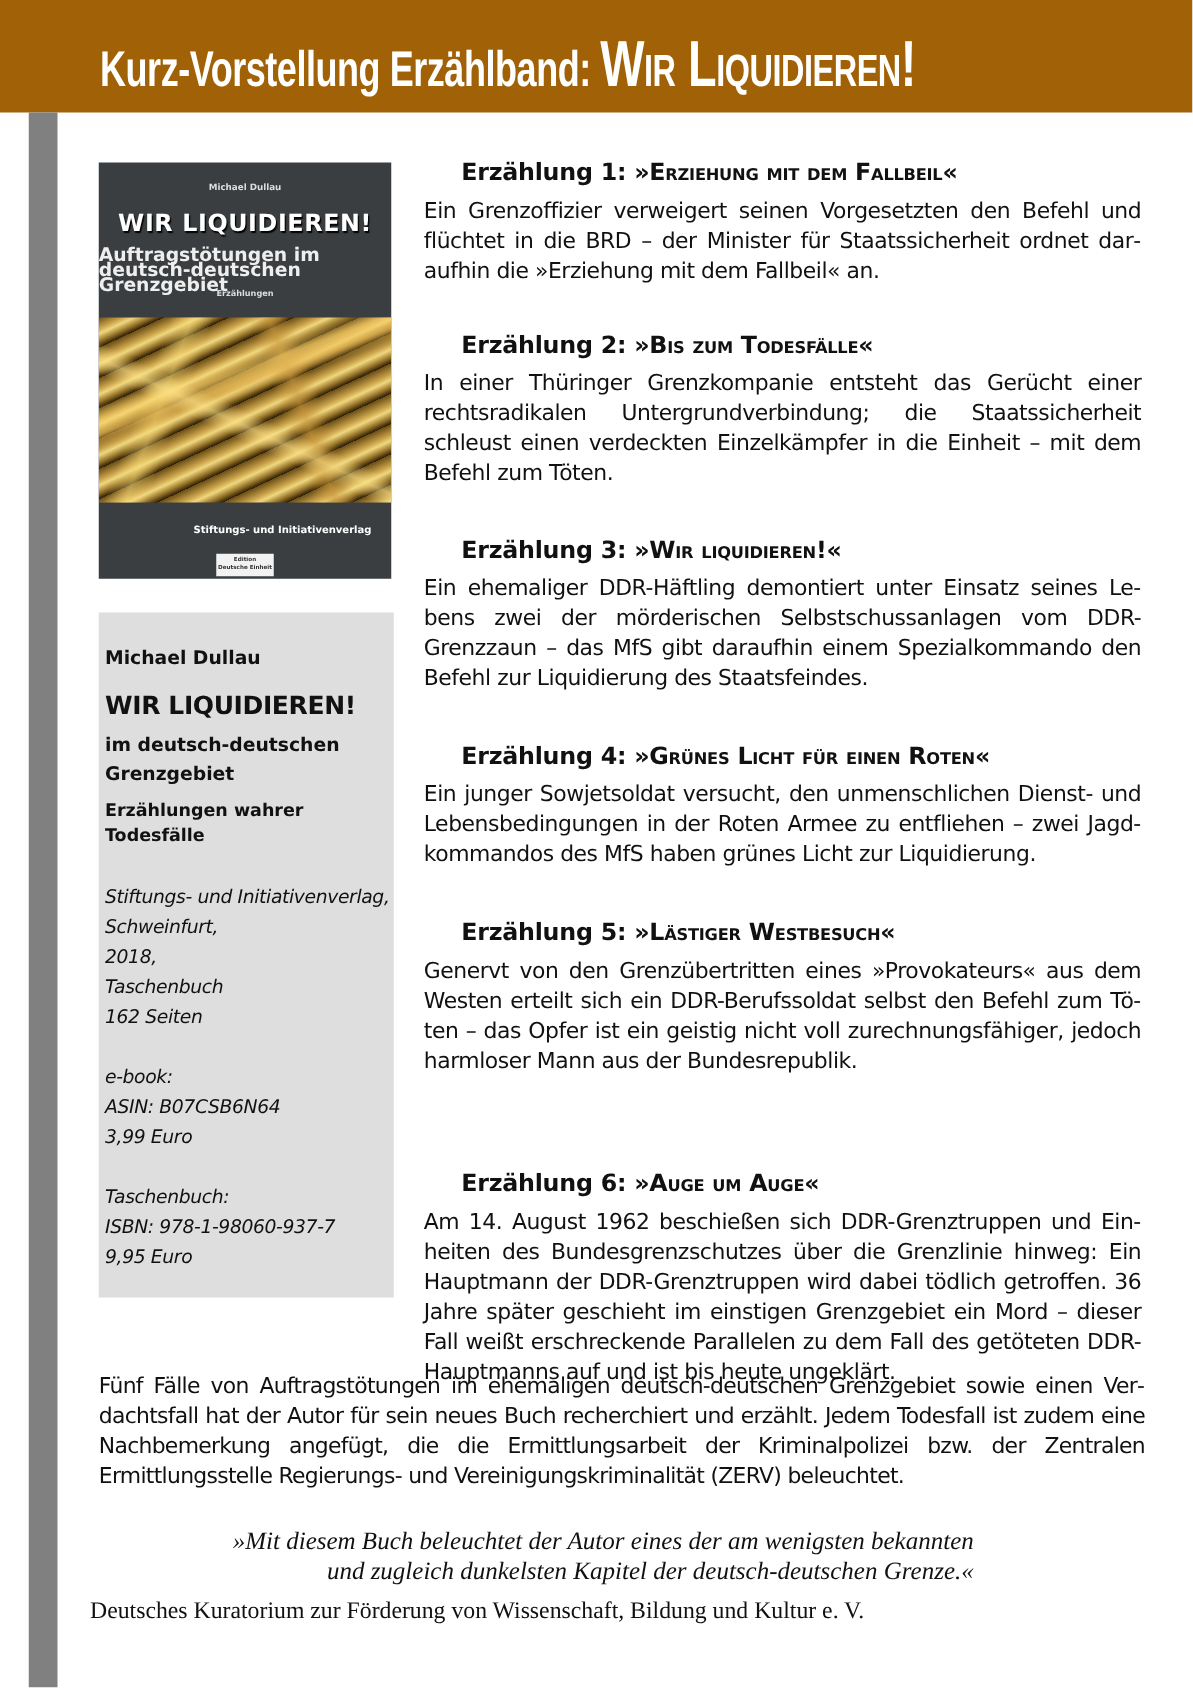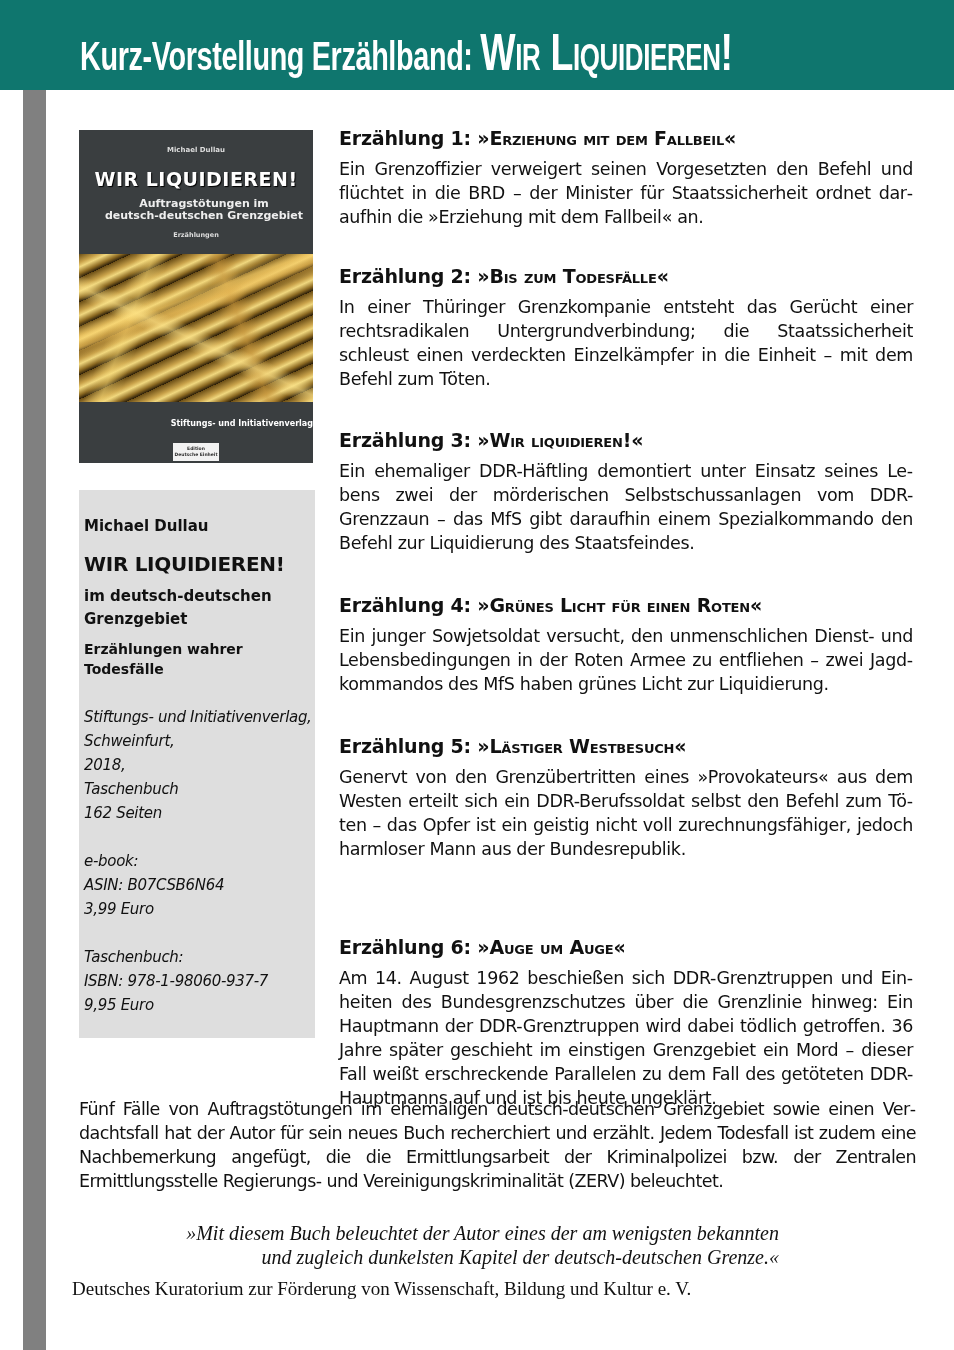--- a/index.html
+++ b/index.html
@@ -1,21 +1,21 @@
 <!DOCTYPE html>
 <html><head>
 <meta charset="utf-8">
 <style>
   * { box-sizing: border-box; margin: 0; padding: 0; }
   html, body { width: 954px; height: 1350px; background: #ffffff; overflow: hidden; }
   body { position: relative; font-family: "DejaVu Sans", sans-serif; color: #111; }
 
   .header-bar {
     position: absolute; left: 0; top: 0; width: 954px; height: 90px;
-    background: #0f766e;
+    background: #a16207;
   }
   .header-title {
     position: absolute; left: 80px; top: 22px; height: 60px;
     color: #fff; font-family: "Liberation Sans", sans-serif; font-weight: bold;
     white-space: nowrap; line-height: 60px;
     transform: scaleX(0.72); transform-origin: left center;
     letter-spacing: -0.5px;
   }
   .header-title .pre { font-size: 40px; }
   .header-title .post { font-size: 52px; font-variant: small-caps; }
@@ -25,33 +25,33 @@
     background: #808080;
   }
 
   
   .cover {
     position: absolute; left: 79px; top: 130px; width: 234px; height: 333px;
     background: #3a3e40; overflow: hidden;
   }
   .cover .c-author { position: absolute; top: 16px; width: 100%; text-align: center; color: #ddd; font-size: 7px; font-weight: bold; }
   .cover .c-title { position: absolute; top: 38px; width: 100%; text-align: center; color: #fff; font-size: 19px; font-weight: bold; letter-spacing: 0.5px; text-shadow: 1px 1px 1px #000; }
-  .cover .c-sub { position: absolute; top: 68px; width: 100%; text-align: center; color: #eee; font-size: 11px; font-weight: bold; line-height: 12px; padding-left: 16px; }
+  .cover .c-sub { position: absolute; top: 68px; width: 100%; text-align: left; color: #eee; font-size: 15px; font-weight: bold; line-height: 12px; }
   .cover .c-genre { position: absolute; top: 101px; width: 100%; text-align: center; color: #ddd; font-size: 6.5px; font-weight: bold; }
   .cover .c-photo {
     position: absolute; left: 0; top: 124px; width: 234px; height: 148px;
     background:
       linear-gradient(25deg, transparent 40%, rgba(255,230,140,0.55) 45%, transparent 50%),
       linear-gradient(160deg, transparent 30%, rgba(255,215,110,0.5) 36%, transparent 42%),
       linear-gradient(-20deg, transparent 55%, rgba(230,180,80,0.6) 60%, transparent 66%),
       linear-gradient(110deg, transparent 20%, rgba(250,220,120,0.5) 26%, transparent 32%),
       linear-gradient(70deg, transparent 60%, rgba(200,150,60,0.6) 66%, transparent 72%),
       repeating-linear-gradient(155deg, #6b4e16 0px, #c9a24a 8px, #f0d77e 12px, #8d6a22 18px, #2a1d08 22px);
   }
-  .cover .c-publisher { position: absolute; top: 289px; width: 100%; text-align: right; color: #fff; font-size: 8px; font-weight: bold; }
+  .cover .c-publisher { position: absolute; top: 289px; width: 100%; text-align: center; color: #fff; font-size: 8px; font-weight: bold; margin-left: 30px; }
   .cover .c-badge {
     position: absolute; left: 94px; top: 313px; width: 46px; height: 18px;
     background: #f2f2f2; color: #333; font-size: 4.5px; font-weight: bold;
     text-align: center; line-height: 6px; padding-top: 3px;
   }
 
   
   .info-box {
     position: absolute; left: 79px; top: 490px; width: 236px; height: 548px;
     background: #dedede; padding: 26px 0 0 5px;
@@ -60,21 +60,21 @@
   .info-box .i-author { font-size: 15px; font-weight: bold; line-height: 20px; }
   .info-box .i-title { font-size: 20px; font-weight: bold; margin-top: 16px; line-height: 24px; letter-spacing: -0.3px; }
   .info-box .i-sub { font-size: 15px; font-weight: bold; line-height: 22.5px; margin-top: 9px; }
   .info-box .i-genre { font-size: 14px; font-weight: bold; margin-top: 9px; line-height: 20px; }
   .info-box .i-lines { margin-top: 26px; font-size: 15px; line-height: 24px; letter-spacing: -0.3px; font-style: italic; }
   .info-box .i-gap { height: 24px; }
 
   
   .stories { position: absolute; left: 339px; top: 125px; width: 574px; }
   .story { position: absolute; left: 0; width: 574px; }
-  .story-title { font-size: 19px; font-weight: bold; line-height: 26px; white-space: nowrap; letter-spacing: -0.2px; }
+  .story-title { font-size: 19px; font-weight: bold; line-height: 26px; white-space: nowrap; letter-spacing: -0.2px; margin-left: 30px; }
   .story-title .sc { font-variant: small-caps; }
   .story-text {
     font-size: 17.5px; line-height: 24px; text-align: justify; margin-top: 6px;
     letter-spacing: -0.35px;
   }
 
   .summary {
     position: absolute; left: 79px; top: 1097px; width: 837px;
     font-size: 17.5px; line-height: 24px; text-align: justify; letter-spacing: -0.55px;
   }

